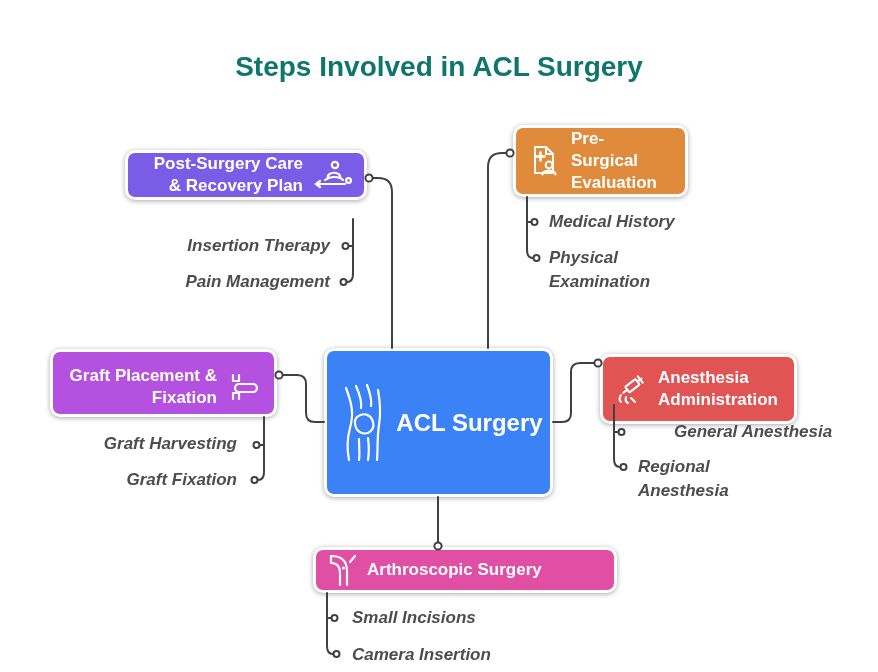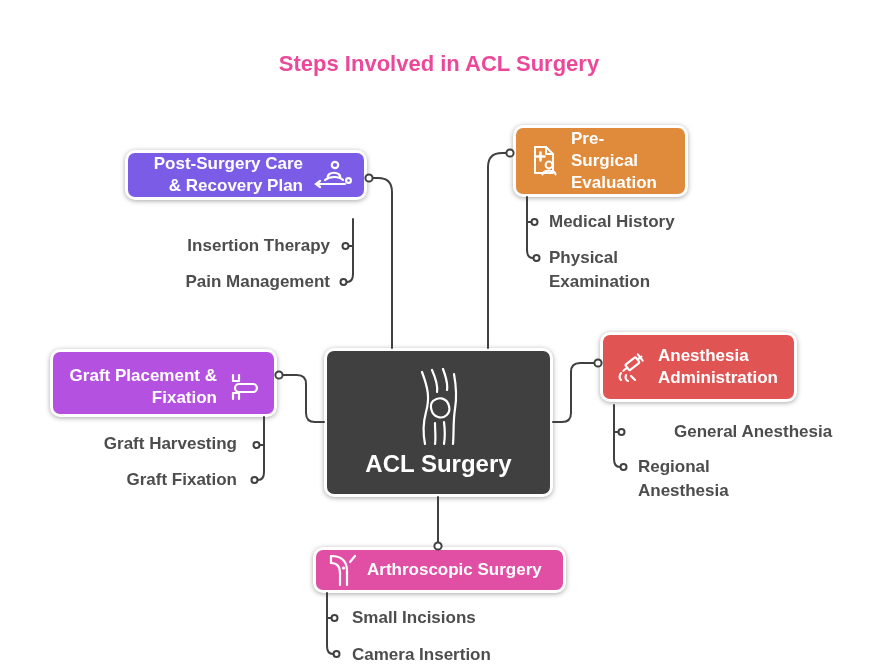--- a/index.html
+++ b/index.html
@@ -2,43 +2,43 @@
 <html><head>
 <meta charset="utf-8">
 <style>
   html,body { margin:0; padding:0; background:#ffffff; }
   #canvas {
     position:relative; width:878px; height:672px; background:#ffffff;
     font-family:"Liberation Sans","DejaVu Sans",sans-serif; overflow:hidden;
   }
   #title {
     position:absolute; top:51px; left:0; width:100%; text-align:center;
-    font-size:22px; font-weight:bold; color:#ec4899;
+    font-size:28px; font-weight:bold; color:#0f766e;
   }
   #connectors { position:absolute; left:0; top:0; z-index:5; pointer-events:none; }
   .node {
     position:absolute; box-sizing:border-box; z-index:2;
     border:3px solid #ffffff; border-radius:10px;
     box-shadow:0 1px 5px rgba(0,0,0,0.35);
     display:flex; align-items:center; color:#ffffff;
     font-weight:bold; font-size:17px; line-height:22px;
   }
   .node .icon { flex:0 0 auto; display:flex; align-items:center; justify-content:center; }
   #node-center {
-    left:324px; top:348px; width:229px; height:149px; background:#404040;
-    flex-direction:column; justify-content:center; gap:4px; font-size:24px; line-height:28px;
+    left:324px; top:348px; width:229px; height:149px; background:#3b82f6;
+    flex-direction:row; justify-content:center; gap:4px; font-size:24px; line-height:28px;
   }
   #node-presurgical  { left:513px; top:125px; width:175px; height:72px; background:#E08A3C; padding:0 24px 0 12px; gap:9px; text-align:left; }
   #node-postsurgery  { left:125px; top:150px; width:242px; height:50px; background:#7B5CE6; padding:0 12px 0 10px; gap:9px; justify-content:flex-end; text-align:right; }
   #node-graft        { left:50px;  top:349px; width:227px; height:68px; background:#B451E0; padding:8px 12px 0 10px; gap:9px; justify-content:flex-end; text-align:right; }
-  #node-anesthesia   { left:600px; top:332px; width:197px; height:70px; background:#E05454; padding:0 10px 0 12px; gap:9px; text-align:left; }
-  #node-arthroscopic { left:313px; top:547px; width:253px; height:46px; background:#E04FA4; padding:0 10px 0 12px; gap:9px; text-align:left; }
+  #node-anesthesia   { left:600px; top:354px; width:197px; height:70px; background:#E05454; padding:0 10px 0 12px; gap:9px; text-align:left; }
+  #node-arthroscopic { left:313px; top:547px; width:304px; height:46px; background:#E04FA4; padding:0 10px 0 12px; gap:9px; text-align:left; }
   .sub {
     position:absolute; z-index:3; font-size:17px; font-weight:600;
-    color:#4D4D4D; line-height:24px;
+    color:#4D4D4D; line-height:24px;font-style:italic;
   }
   #sub-medical       { left:549px; top:210px; white-space:nowrap; }
   #sub-physexam      { left:549px; top:246px; width:140px; }
   #sub-phystherapy   { right:548px; top:234px; text-align:right; white-space:nowrap; }
   #sub-painmgmt      { right:548px; top:270px; text-align:right; white-space:nowrap; }
   #sub-graftharv     { right:641px; top:432px; text-align:right; white-space:nowrap; }
   #sub-graftfix      { right:641px; top:468px; text-align:center; white-space:nowrap; }
   #sub-genanesthesia { left:674px; top:420px; white-space:nowrap; }
   #sub-reganesthesia { left:638px; top:455px; width:110px; }
   #sub-smallinc      { left:352px; top:606px; white-space:nowrap; }

